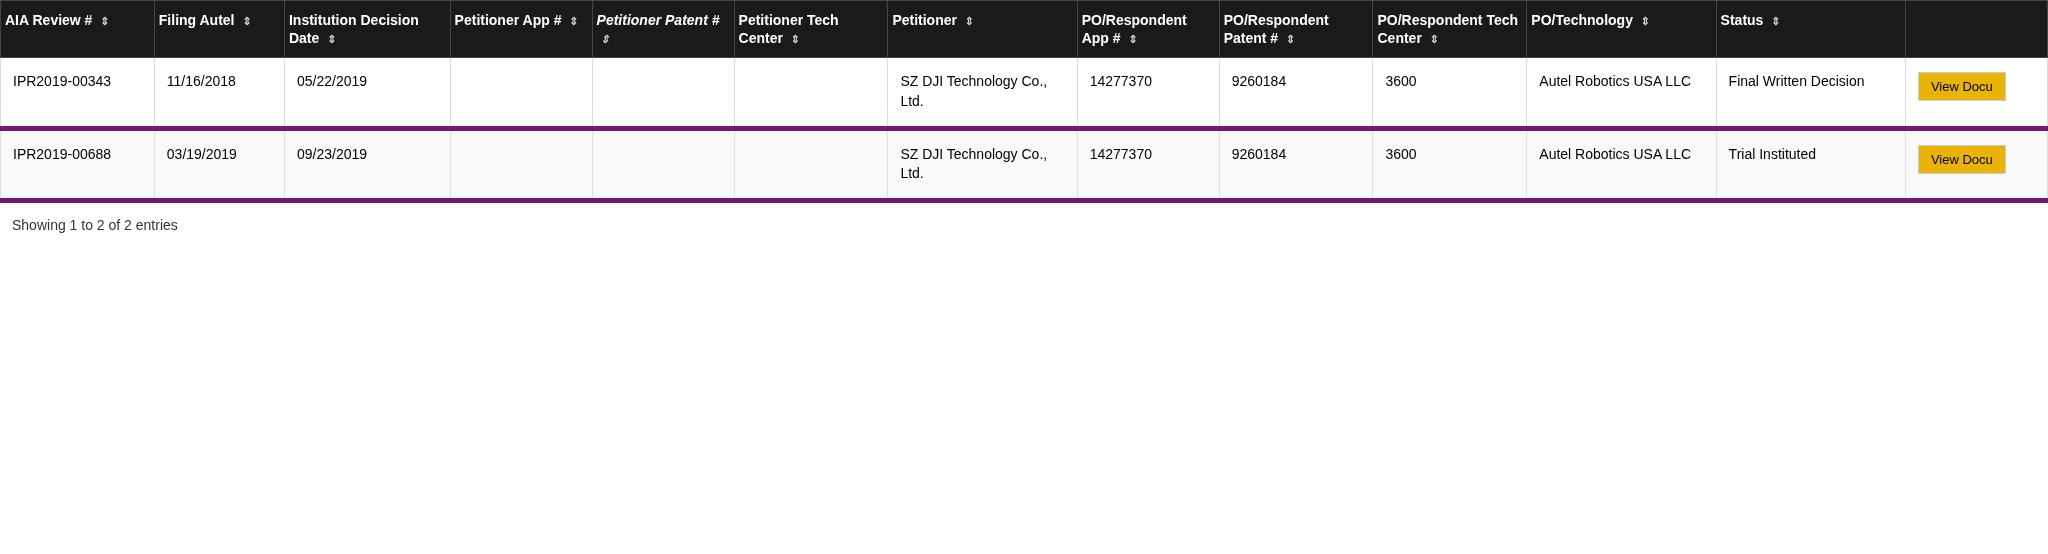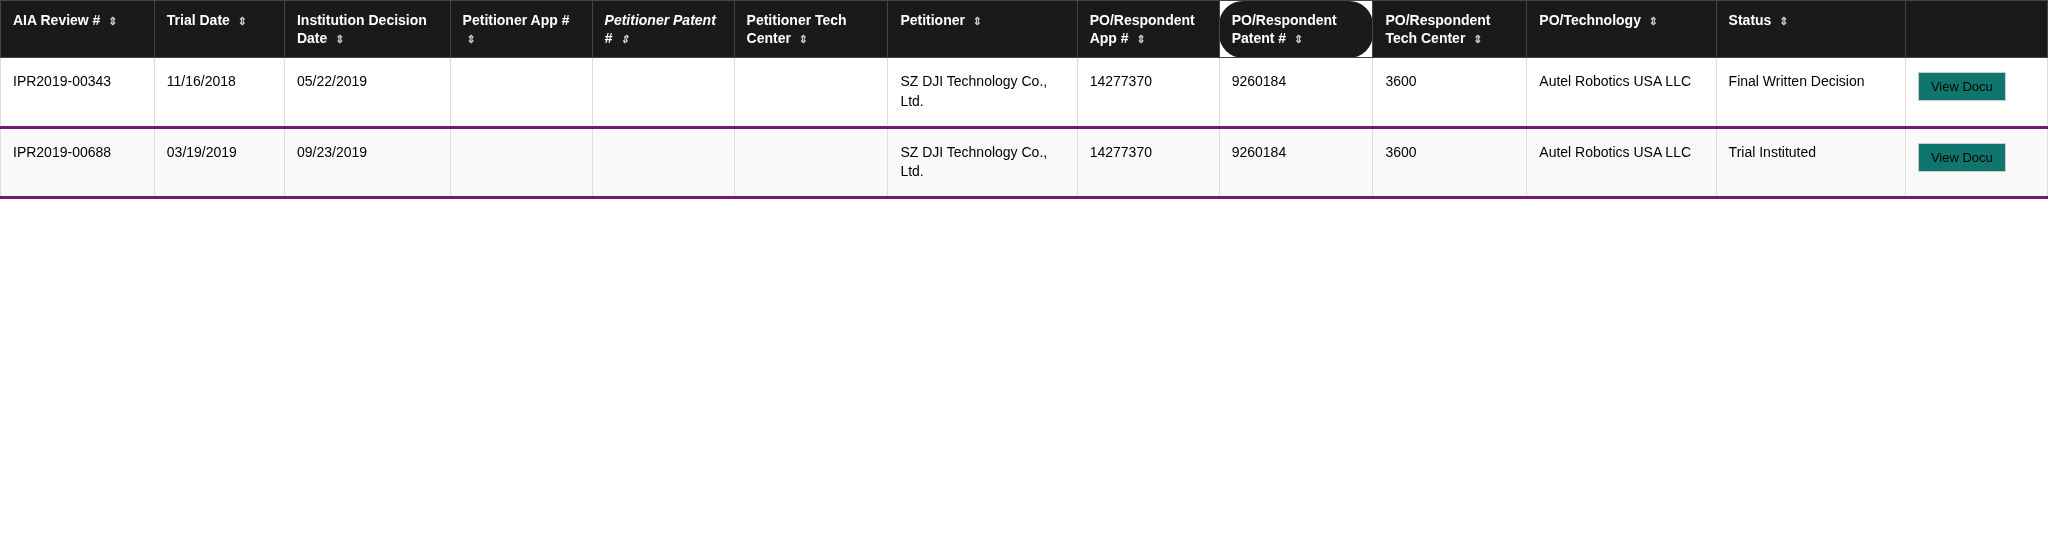--- a/index.html
+++ b/index.html
@@ -26,55 +26,55 @@
       border-collapse: collapse;
       table-layout: fixed;
     }
 
     thead tr {
       background-color: #1a1a1a;
       color: #fff;
     }
 
     thead th {
-      padding: 10px 12px;
+      padding: 10px 4px;
       text-align: left;
       font-size: 14px;
       font-weight: bold;
       border: 1px solid #444;
       vertical-align: top;
       line-height: 1.3;
     }
 
     thead th .sort-icon {
       display: inline-block;
       margin-left: 4px;
       font-size: 11px;
       color: #ccc;
     }
 
     tbody tr {
-      border-bottom: 3px solid #701a75;
+      border-bottom: 5px solid #701a75;
       background: #fff;
     }
 
     tbody tr:nth-child(even) {
       background: #f9f9f9;
     }
 
     tbody td {
       padding: 14px 12px;
       border: 1px solid #ddd;
       vertical-align: top;
       font-size: 14px;
       line-height: 1.4;
     }
 
     .view-doc-btn {
-      background-color: #0f766e;
+      background-color: #eab308;
       border: 1px solid #ccc;
       padding: 6px 12px;
       font-size: 13px;
       cursor: pointer;
       white-space: nowrap;
     }
 
     .footer-text {
       padding: 14px 12px;
       font-size: 14px;
@@ -83,39 +83,39 @@
 
     
     .col-aia      { width: 130px; }
     .col-filing   { width: 110px; }
     .col-inst     { width: 140px; }
     .col-pet-app  { width: 120px; }
     .col-pet-pat  { width: 120px; font-style: italic; }
     .col-pet-tc   { width: 130px; }
     .col-petitioner { width: 160px; }
     .col-po-app   { width: 120px; }
-    .col-po-pat   { width: 130px; border-radius: 24px; }
+    .col-po-pat   { width: 130px; }
     .col-po-tc    { width: 130px; }
     .col-po-resp  { width: 160px; }
     .col-status   { width: 160px; }
     .col-action   { width: 120px; }
   </style>
 </head>
 <body>
 
 <div class="table-container">
   <table>
     <thead>
       <tr>
         <th class="col-aia">
           <span>AIA Review #</span>
           <span class="sort-icon">⇕</span>
         </th>
         <th class="col-filing">
-          <span>Trial Date</span>
+          <span>Filing Autel</span>
           <span class="sort-icon">⇕</span>
         </th>
         <th class="col-inst">
           <span>Institution Decision Date</span>
           <span class="sort-icon">⇕</span>
         </th>
         <th class="col-pet-app">
           <span>Petitioner App #</span>
           <span class="sort-icon">⇕</span>
         </th>
@@ -180,13 +180,16 @@
           <td>SZ DJI Technology Co., Ltd.</td>
           <td>14277370</td>
           <td>9260184</td>
           <td>3600</td>
           <td>Autel Robotics USA LLC</td>
           <td>Trial Instituted</td>
           <td><button class="view-doc-btn">View Docu</button></td>
         </tr>
       </tbody>
   </table>
+  <div class="footer-text">
+    <span>Showing 1 to 2 of 2 entries</span>
+  </div>
 </div>
 
 </body></html>

